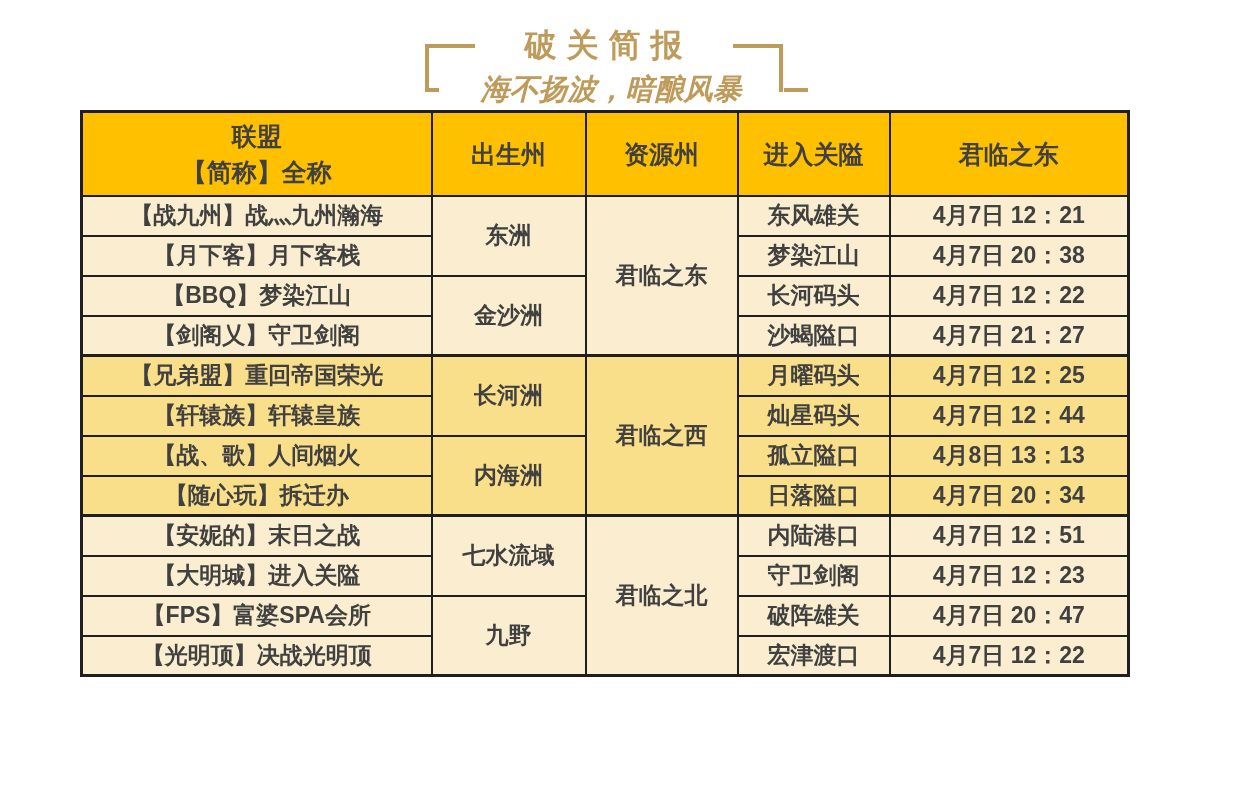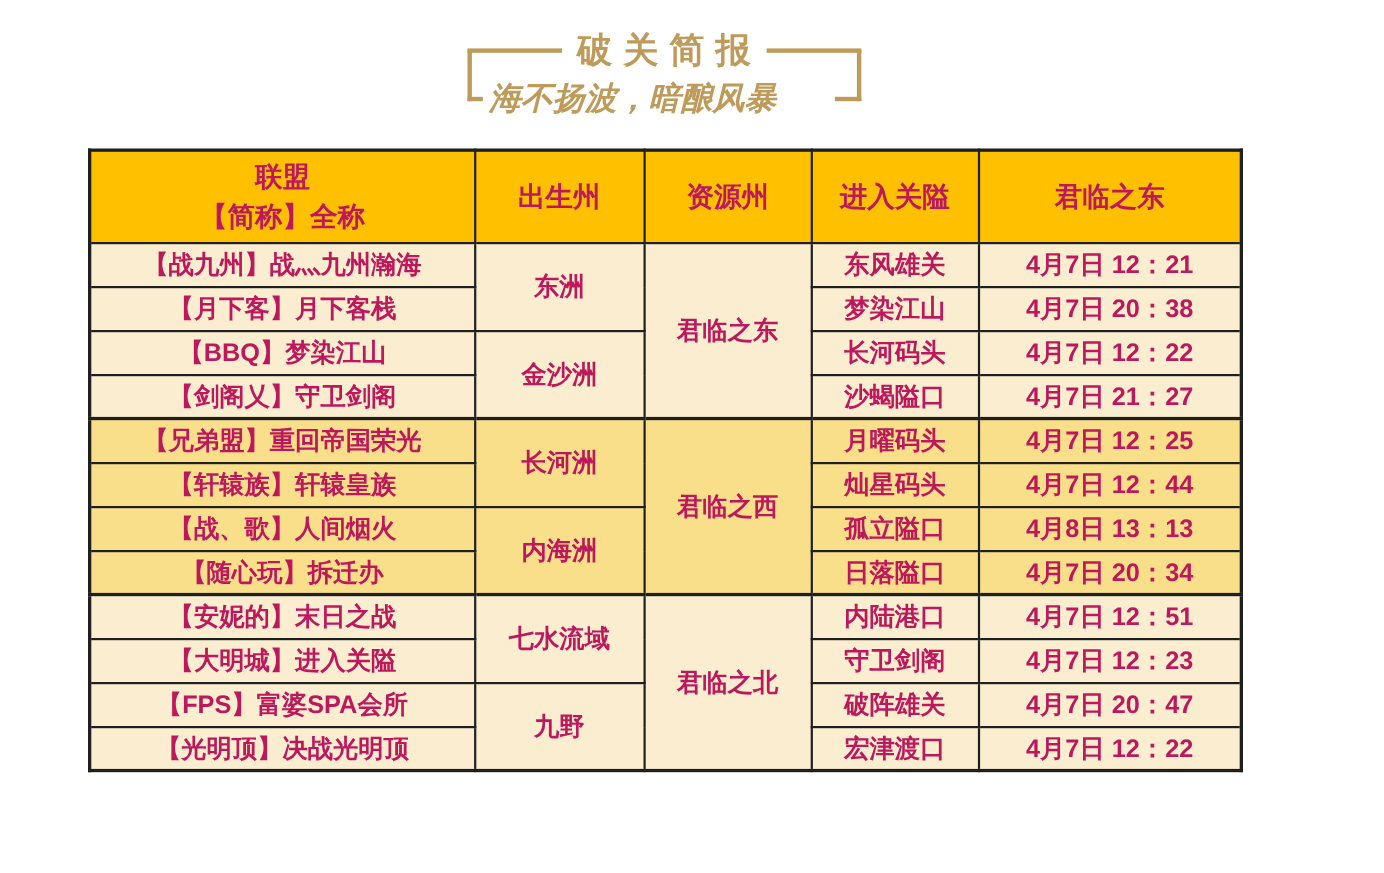--- a/index.html
+++ b/index.html
@@ -16,44 +16,43 @@
     position:relative;
     width:358px;
     margin:24px auto 0 auto;
     color:#BE9B5A;
   }
   .title-frame::before, .title-frame::after {
     content:''; position:absolute; top:21px; width:4px; height:47px; background:#BE9B5A;
   }
   .title-frame::before { left:0; }
   .title-frame::after  { right:0; }
-  .t-row { display:flex; align-items:center; width:100%; }
+  .t-row { display:flex; align-items:center; width:100%;gap:36px; }
   .t-row1 { height:44px; }
   .t-row2 { height:40px; margin-top:2px;font-style:italic; }
   .seg { height:4px; background:#BE9B5A; }
   .seg-grow { flex:1 1 auto; }
   .seg-bl { width:14px; flex:0 0 auto; }
   .seg-br { width:24px; flex:0 0 auto; margin-left:auto; }
   .main-title {
     font-size:32px; font-weight:bold; letter-spacing:10px;
     padding:0 4px 0 14px; white-space:nowrap;
   }
   .sub-title {
     font-size:29px; font-weight:bold; letter-spacing:0px;
     padding:0 6px; white-space:nowrap;
   }
 
   
   table.report {
-    margin-top:25px;
     border-collapse:collapse;
     table-layout:fixed;
     width:1047px;
     border:3px solid #1F1F1F;
-    color:#be185d;
+    color:#404040;
   }
   .report col.c1 { width:350px; }
   .report col.c2 { width:154px; }
   .report col.c3 { width:152px; }
   .report col.c4 { width:152px; }
   .report col.c5 { width:239px; }
   .report th, .report td {
     border:2px solid #1F1F1F;
     text-align:center; vertical-align:middle;
     font-weight:bold;

